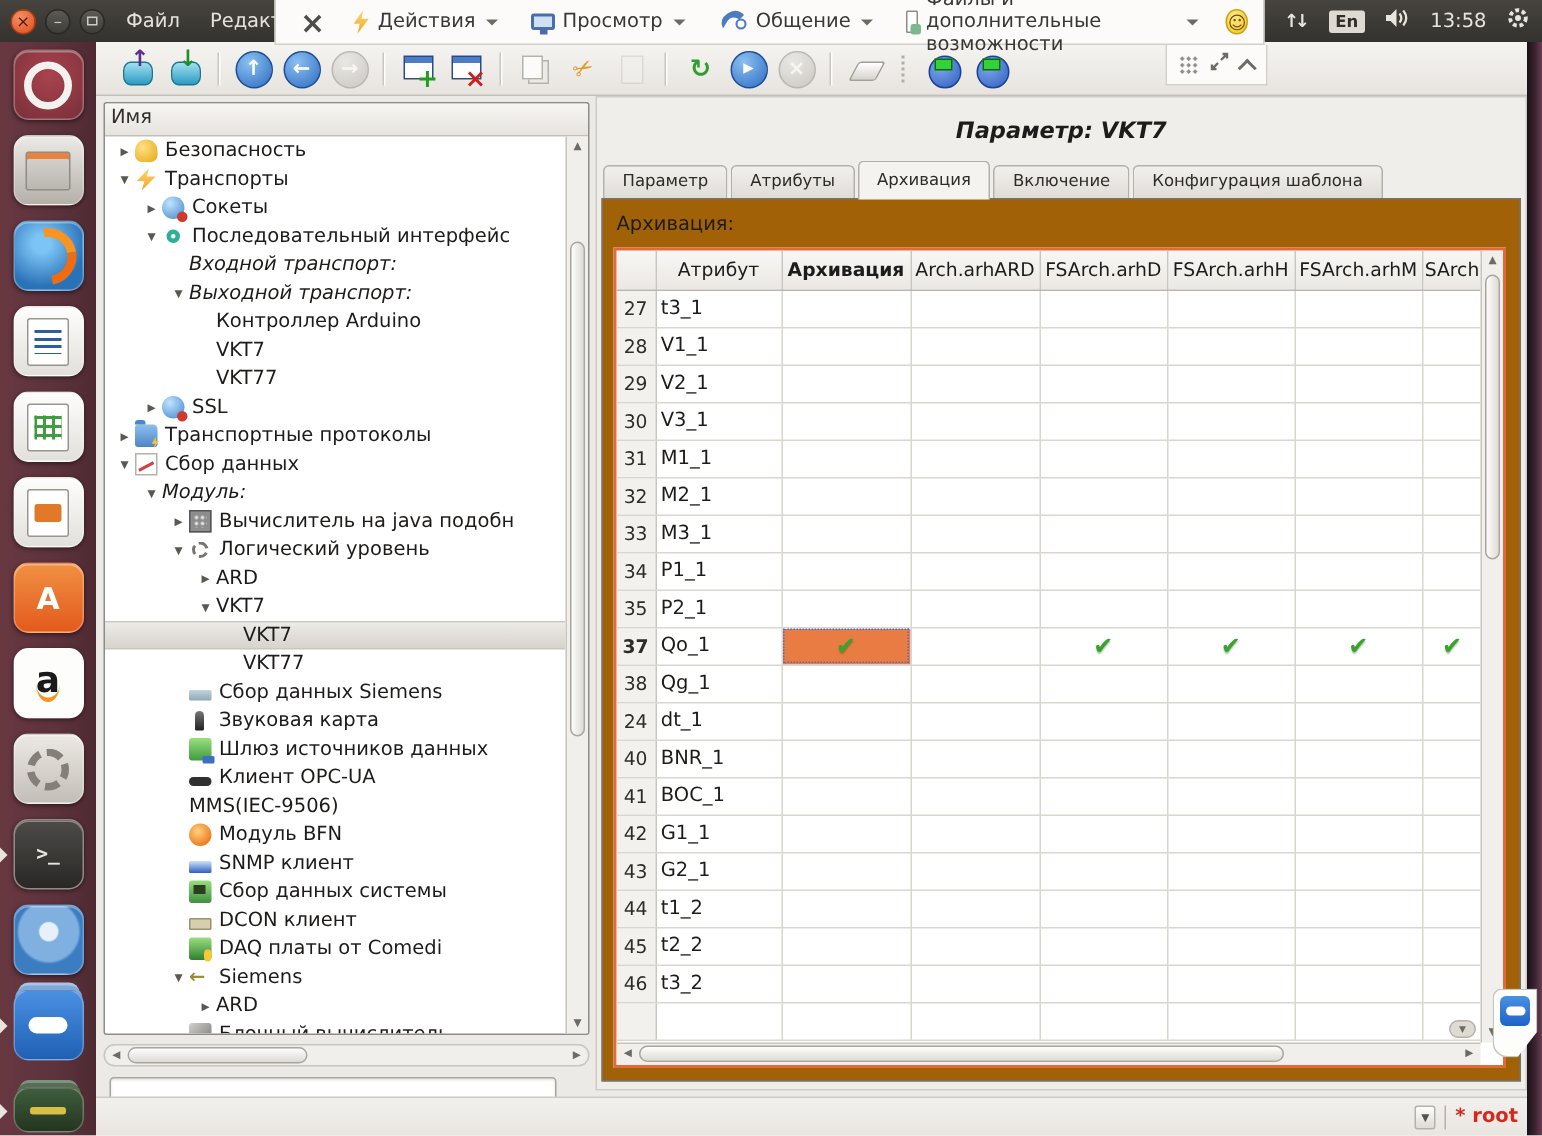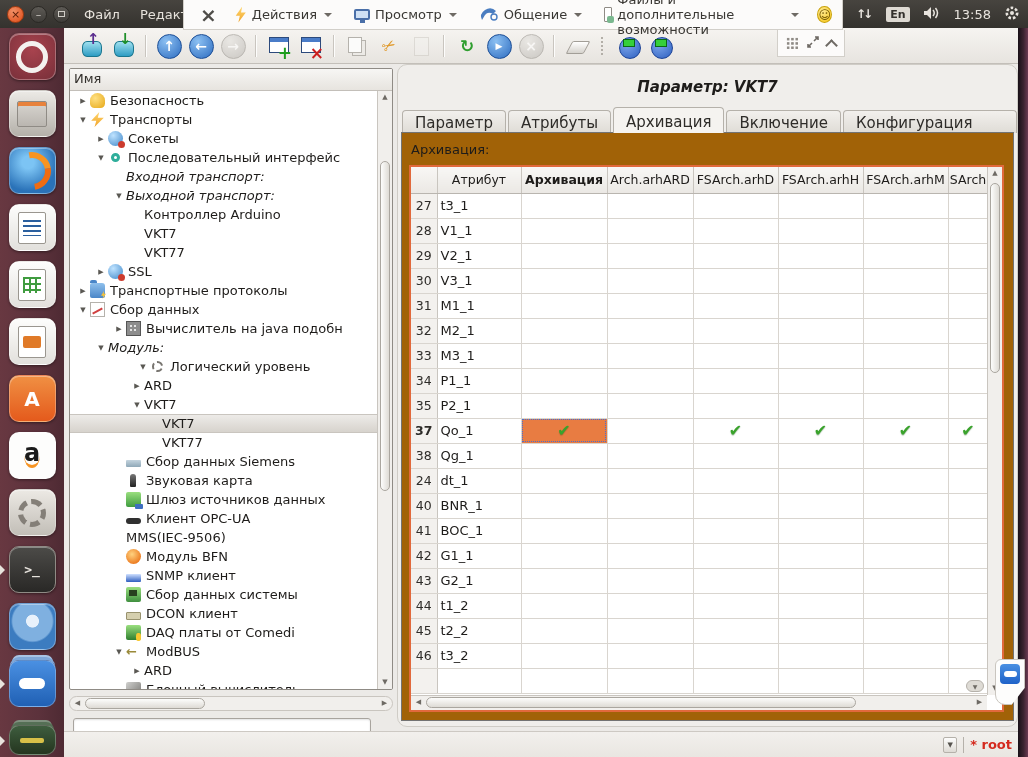--- a/index.html
+++ b/index.html
@@ -181,24 +181,24 @@
   .hsb{background:#f1efec;border:1px solid #c9c5bf;border-radius:8px;position:relative}
   .hsb .thumb{position:absolute;top:1px;height:11px;border-radius:6px;background:linear-gradient(#fdfdfc,#dedbd5);border:1px solid #aaa69f}
   .hsb .arr{position:absolute;top:0;width:13px;height:13px;color:#6e6a64;font-size:7px;text-align:center;line-height:13px}
 
   .tree-hsb{position:absolute;left:5px;top:632px;width:324px;height:15px}
   .bottom-input{position:absolute;left:9px;top:654px;width:298px;height:22px;border:1px solid #a8a49e;border-radius:3px;
     background:#fff;box-shadow:inset 0 1px 2px rgba(0,0,0,.12);font-size:13px;padding:0 4px}
 
   
   .config-panel{position:absolute;left:333px;top:0px;width:621px;height:663px;
-    background:#f0eeeb;border:1px solid #cfccc6;border-radius:10px}
+    background:#f0eeeb;border:1px solid #cfccc6;border-radius:0}
   .page-title{text-align:center;font-weight:bold;font-style:italic;font-size:15px;margin-top:13px;color:#1e1c1a}
   .tabs{position:absolute;left:4px;top:42px;height:26px;display:flex;align-items:flex-end;gap:2px}
-  .tab{height:23px;padding:3px 12px 0;font-size:15px;color:#2e2c29;cursor:default;
+  .tab{height:23px;padding:3px 12px 0;font-size:11px;color:#2e2c29;cursor:default;
     background:linear-gradient(#f2f0ed,#dfdcd6);border:1px solid #b5b1aa;border-bottom:none;border-radius:4px 4px 0 0}
   .tab.active{height:26px;background:#f5f3f0;position:relative;z-index:2;padding-top:5px}
   .frame{position:absolute;left:3px;right:3px;top:67px;bottom:5px;background:#a16207;border:1px solid #737373}
   .sect-label{position:absolute;left:9px;top:9px;font-size:13px;color:#1e1c1a}
   .tblwrap{position:absolute;left:7px;right:9px;top:32px;bottom:8px;border:2px solid #e1693c;background:#fff;overflow:hidden}
   .tblview{position:absolute;left:0;top:0;right:15px;bottom:15px;overflow:hidden}
   table.grid{border-collapse:collapse;table-layout:fixed;width:577px}
   .grid th{height:26px;background:linear-gradient(#f8f7f5,#ebe8e4);border-right:1px solid #c9c5bf;border-bottom:1px solid #b9b5af;
     font-weight:normal;font-size:12.5px;color:#1e1c1a;overflow:hidden;white-space:nowrap;padding:0 1px}
   .grid th.b{font-weight:bold}
@@ -414,30 +414,30 @@
         <div class="trow" style="padding-left: 6px;">
           <span class="exp closed"></span>
           <span class="ti ti-protocols-folder"></span>
           <span class="tlabel">Транспортные протоколы</span>
         </div>
         <div class="trow" style="padding-left: 6px;">
           <span class="exp open"></span>
           <span class="ti ti-daq-chart"></span>
           <span class="tlabel">Сбор данных</span>
         </div>
+        <div class="trow" style="padding-left: 24px;">
+          <span class="exp open"></span>
+          <span class="tlabel it">Модуль:</span>
+        </div>
         <div class="trow" style="padding-left: 42px;">
           <span class="exp closed"></span>
           <span class="ti ti-java-calc"></span>
           <span class="tlabel">Вычислитель на java подобн</span>
         </div>
-        <div class="trow" style="padding-left: 24px;">
-          <span class="exp open"></span>
-          <span class="tlabel it">Модуль:</span>
-        </div>
-        <div class="trow" style="padding-left: 42px; margin-left: 24px;">
+        <div class="trow" style="padding-left: 42px;">
           <span class="exp open"></span>
           <span class="ti ti-logic-level"></span>
           <span class="tlabel">Логический уровень</span>
         </div>
         <div class="trow" style="padding-left: 60px;">
           <span class="exp closed"></span>
           <span class="tlabel">ARD</span>
         </div>
         <div class="trow" style="padding-left: 60px;">
           <span class="exp open"></span>
@@ -496,21 +496,21 @@
           <span class="tlabel">DCON клиент</span>
         </div>
         <div class="trow" style="padding-left: 42px;">
           <span class="exp "></span>
           <span class="ti ti-comedi"></span>
           <span class="tlabel">DAQ платы от Comedi</span>
         </div>
         <div class="trow" style="padding-left: 42px;">
           <span class="exp open"></span>
           <span class="ti ti-modbus"></span>
-          <span class="tlabel">ModBUS</span>
+          <span class="tlabel">Siemens</span>
         </div>
         <div class="trow" style="padding-left: 60px;">
           <span class="exp closed"></span>
           <span class="tlabel">ARD</span>
         </div>
         <div class="trow" style="padding-left: 42px;">
           <span class="exp "></span>
           <span class="ti ti-block-calc"></span>
           <span class="tlabel">Блочный вычислитель</span>
         </div>

